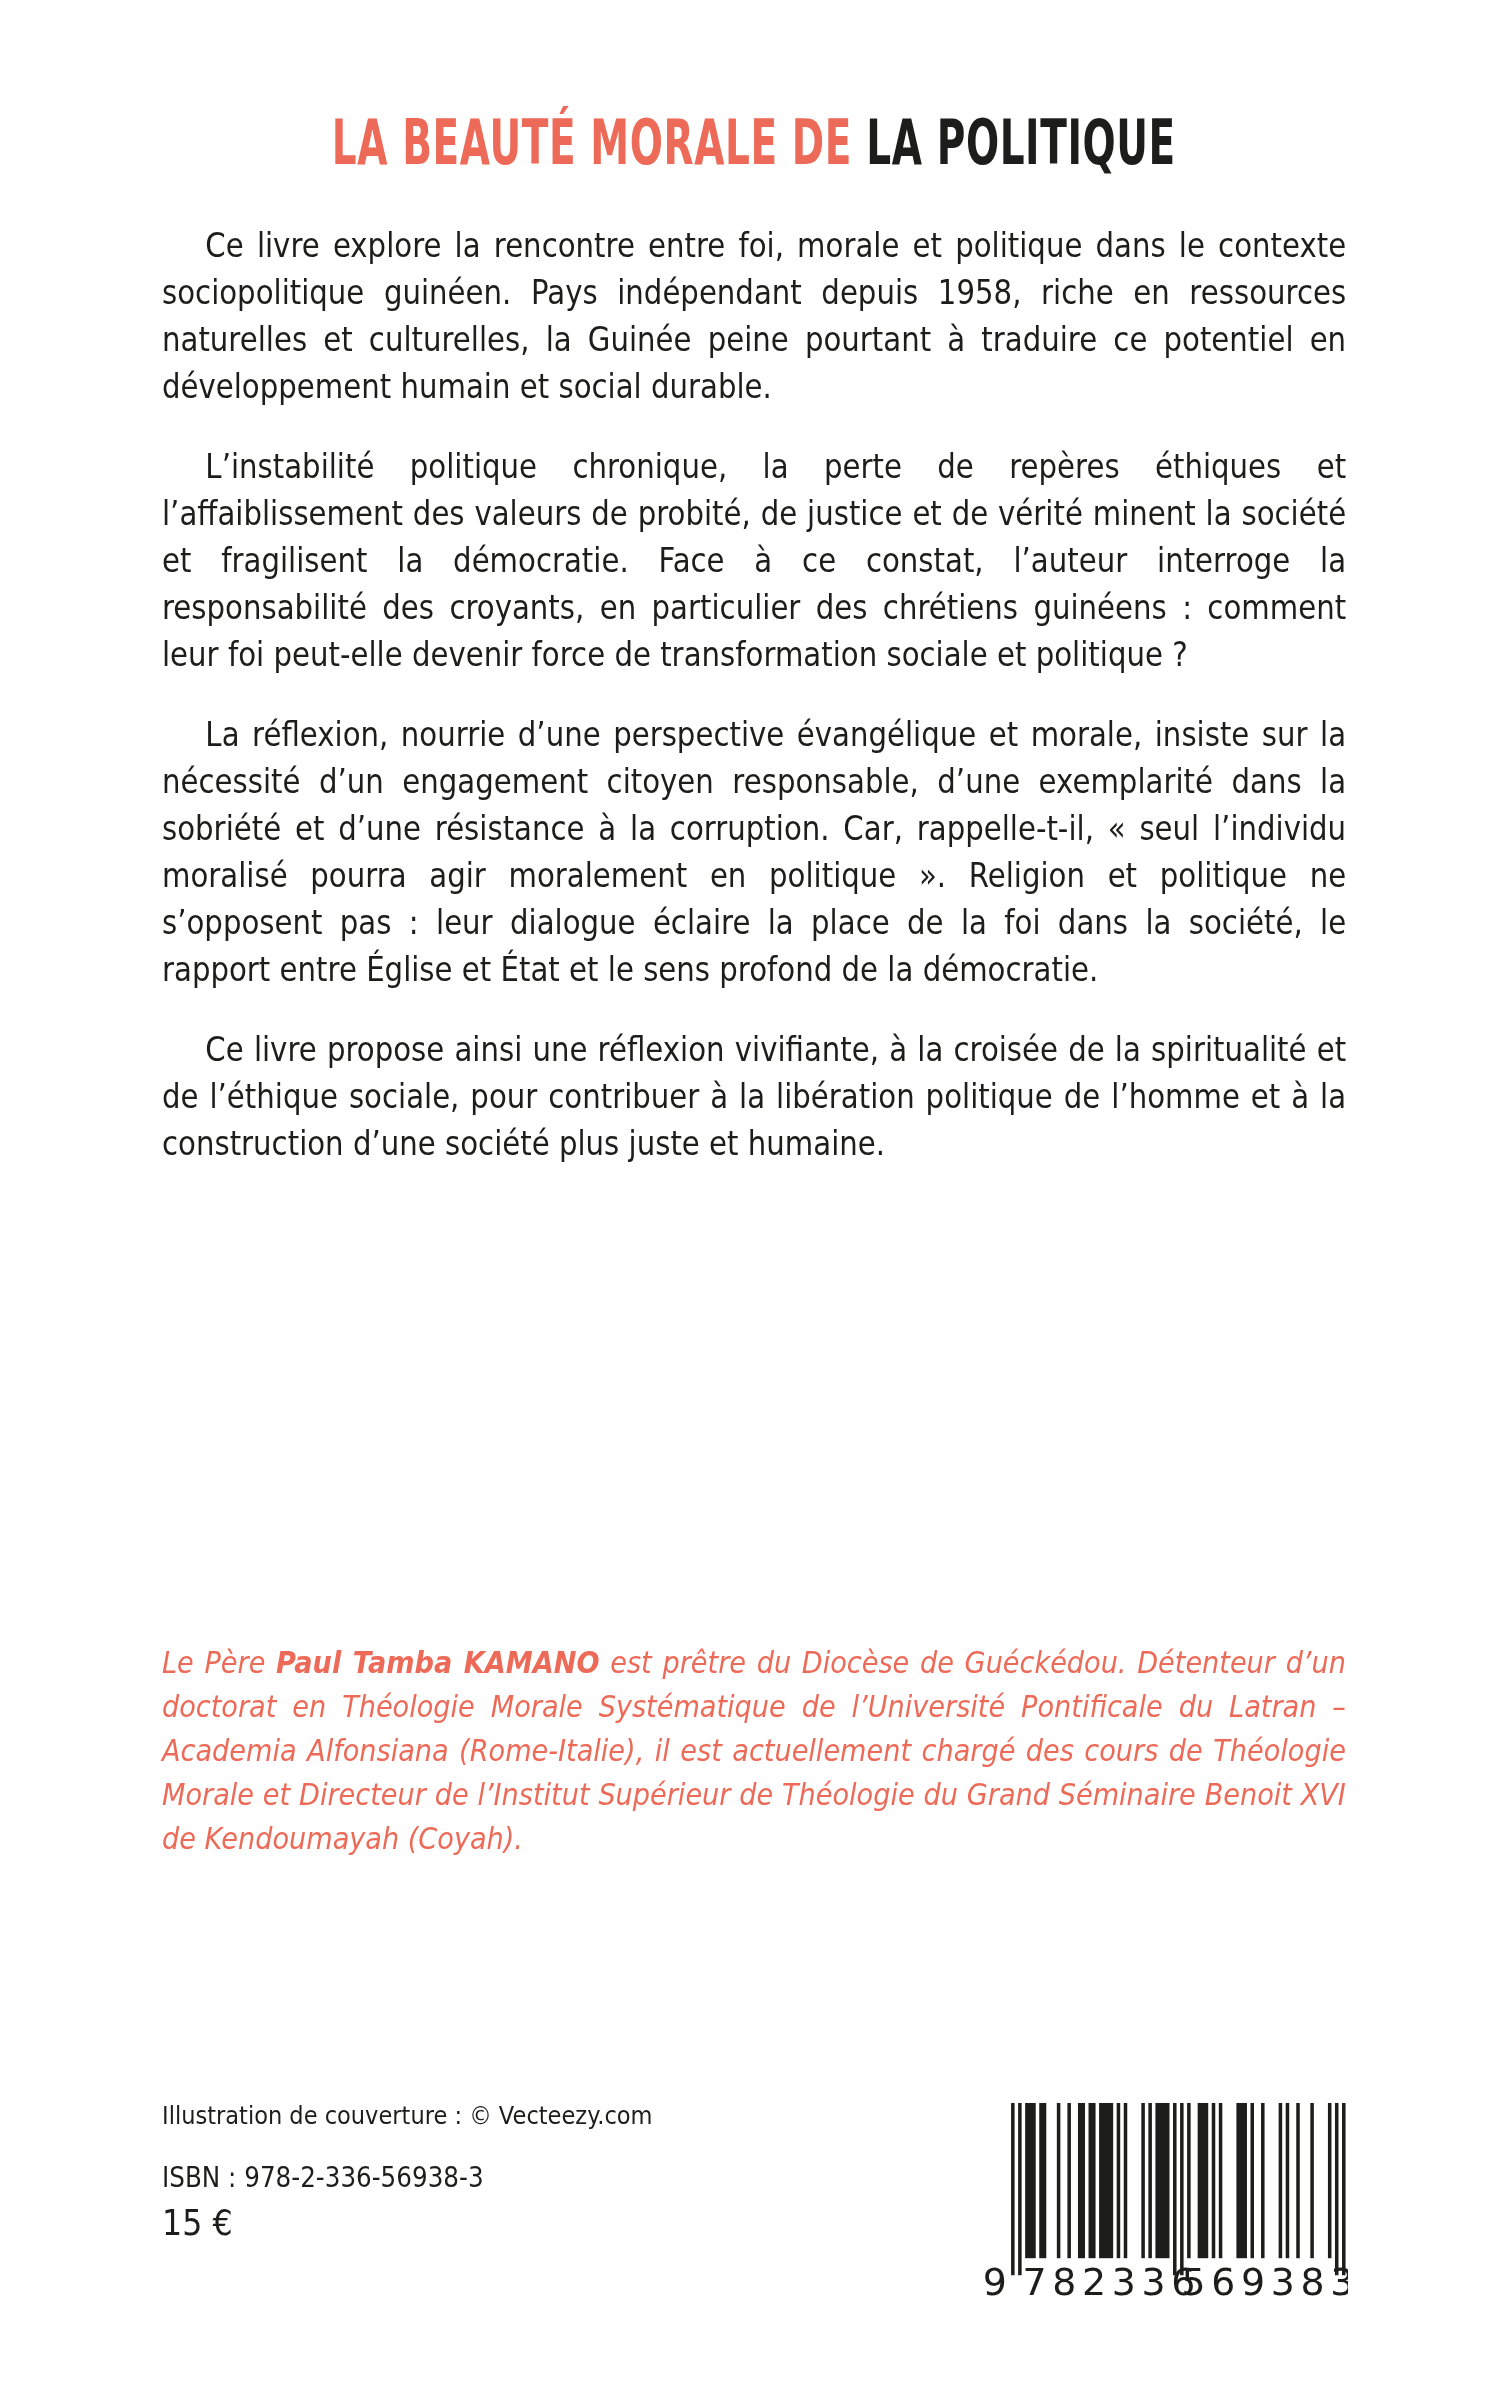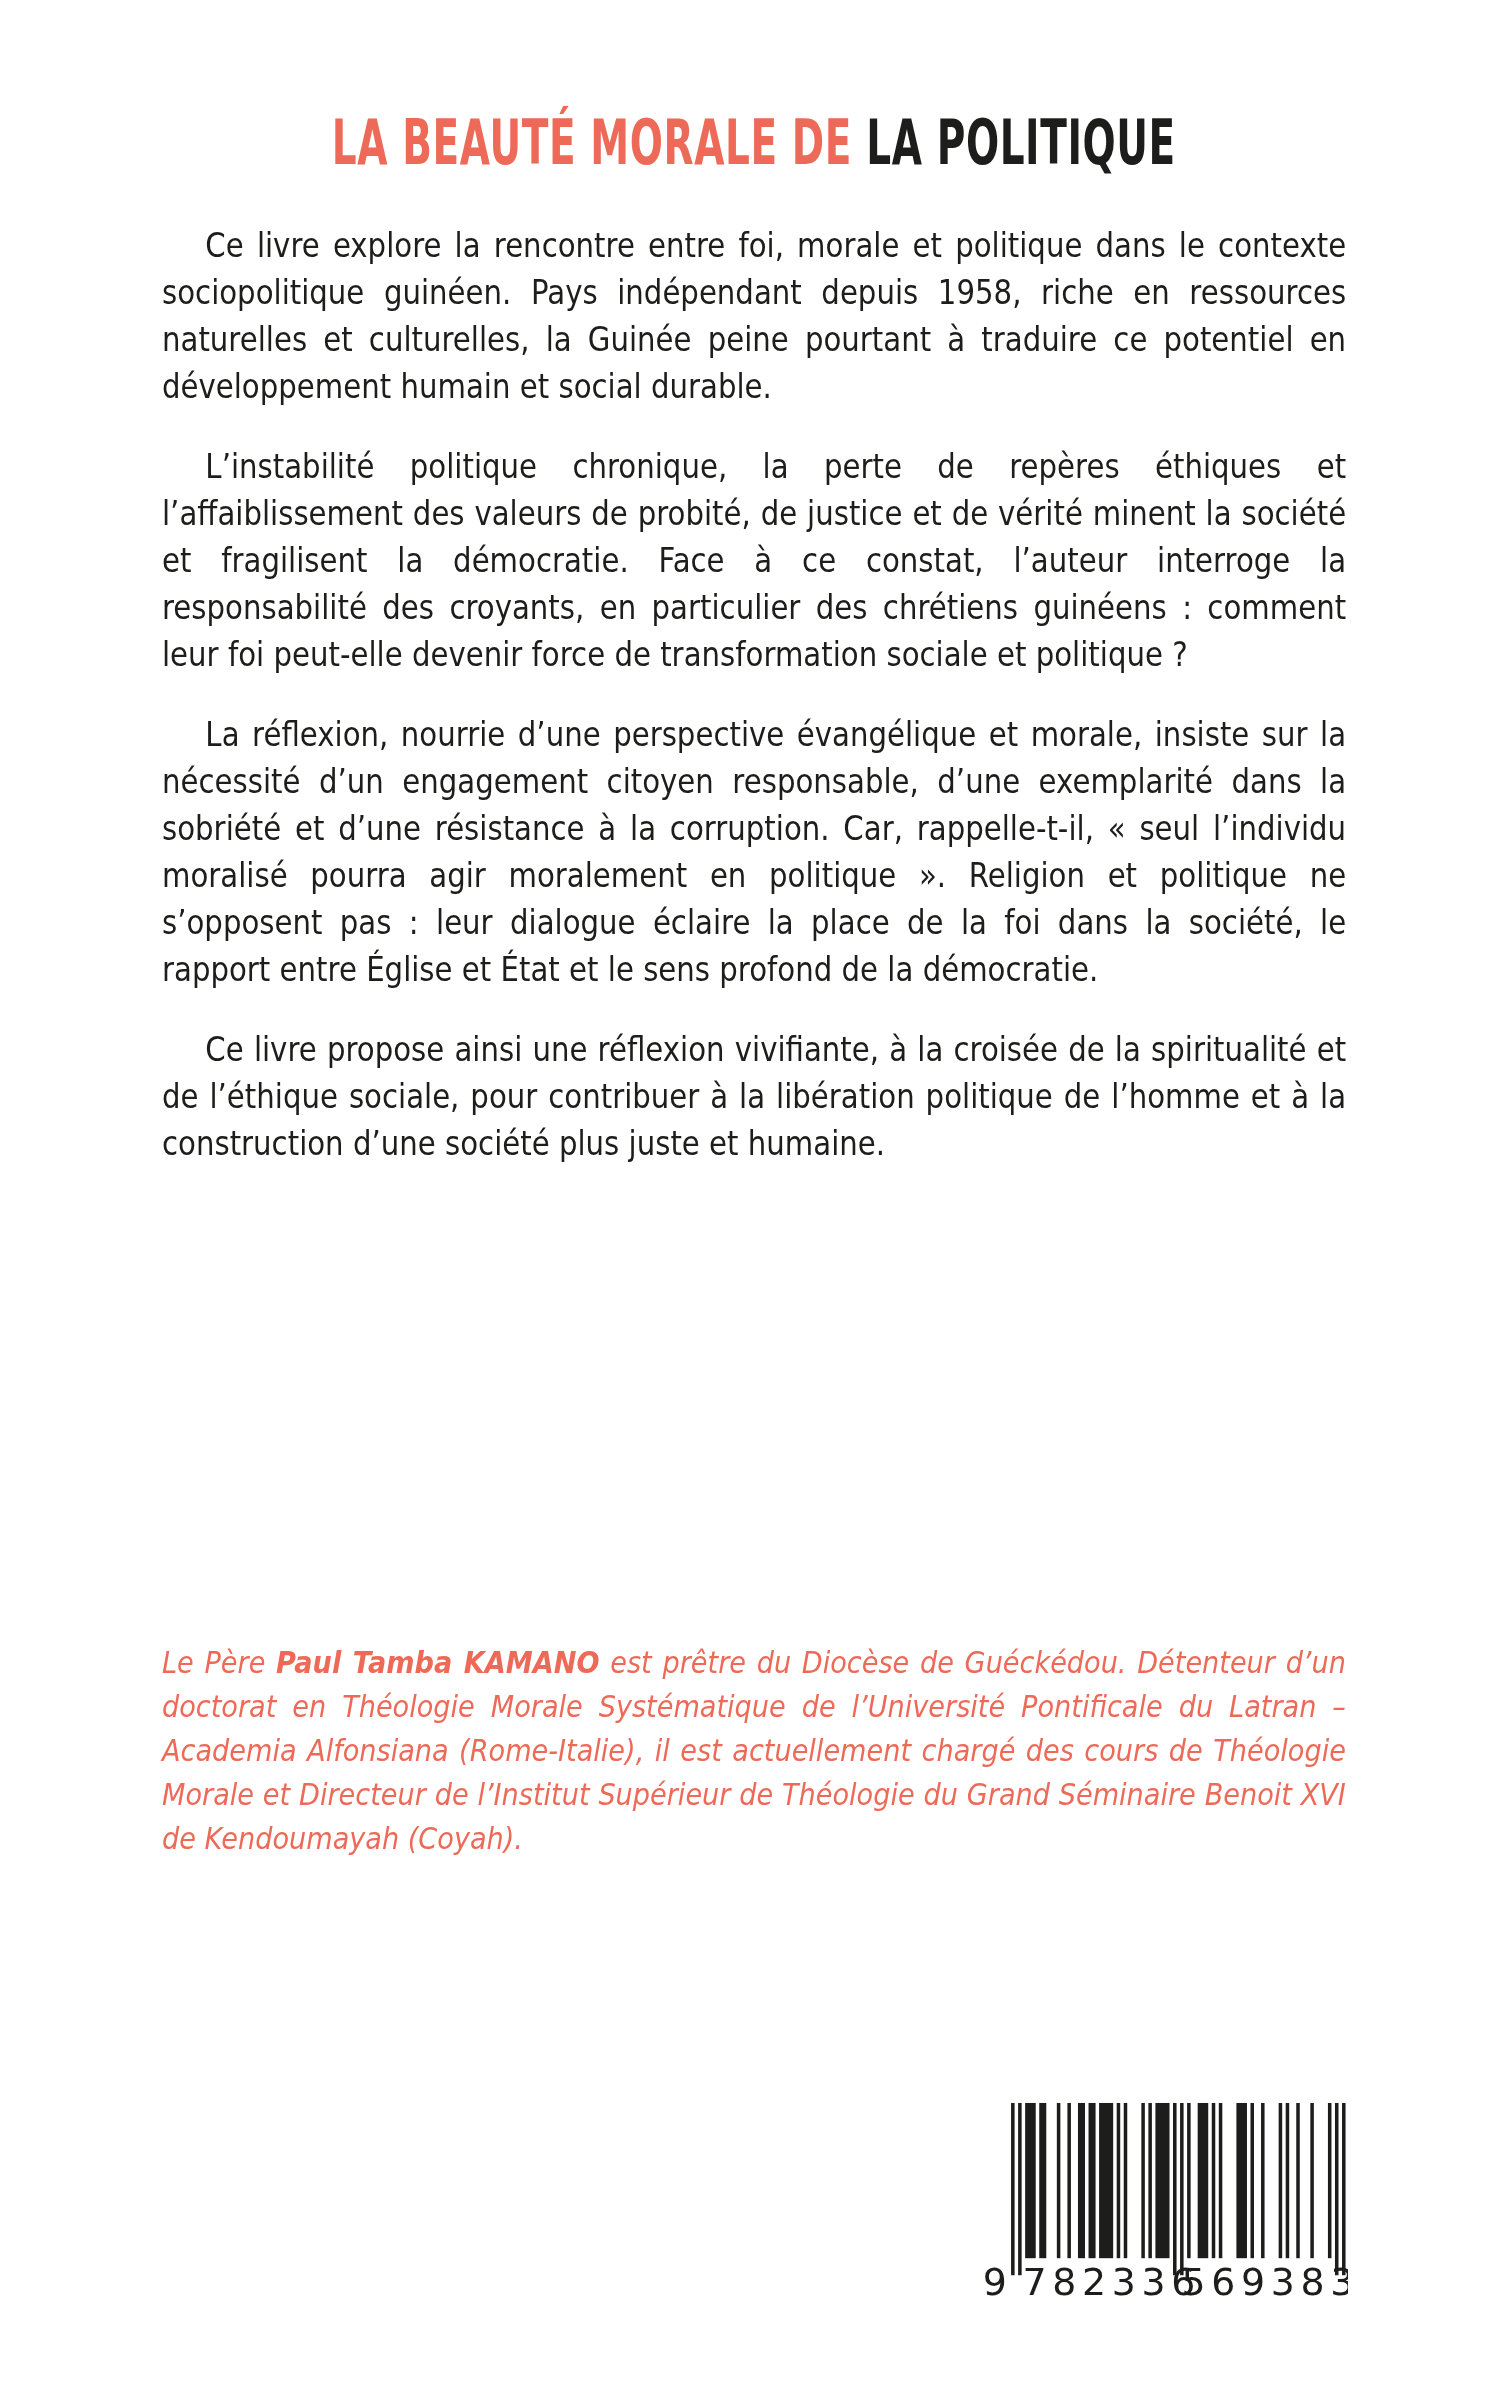--- a/index.html
+++ b/index.html
@@ -155,20 +155,25 @@
     <p class="para">Ce livre explore la rencontre entre foi, morale et politique dans le contexte sociopolitique guinéen. Pays indépendant depuis 1958, riche en ressources naturelles et culturelles, la Guinée peine pourtant à traduire ce potentiel en développement humain et social durable.</p>
     <p class="para">L’instabilité politique chronique, la perte de repères éthiques et l’affaiblissement des valeurs de probité, de justice et de vérité minent la société et fragilisent la démocratie. Face à ce constat, l’auteur interroge la responsabilité des croyants, en particulier des chrétiens guinéens : comment leur foi peut-elle devenir force de transformation sociale et politique ?</p>
     <p class="para">La réflexion, nourrie d’une perspective évangélique et morale, insiste sur la nécessité d’un engagement citoyen responsable, d’une exemplarité dans la sobriété et d’une résistance à la corruption. Car, rappelle-t-il, « seul l’individu moralisé pourra agir moralement en politique ». Religion et politique ne s’opposent pas : leur dialogue éclaire la place de la foi dans la société, le rapport entre Église et État et le sens profond de la démocratie.</p>
     <p class="para">Ce livre propose ainsi une réflexion vivifiante, à la croisée de la spiritualité et de l’éthique sociale, pour contribuer à la libération politique de l’homme et à la construction d’une société plus juste et humaine.</p>
   </div>
 
   <div class="bio-block">
     <p class="bio"><span>Le Père </span><b>Paul Tamba KAMANO</b><span> est prêtre du Diocèse de Guéckédou. Détenteur d’un doctorat en Théologie Morale Systématique de l’Université Pontificale du Latran – Academia Alfonsiana (Rome-Italie), il est actuellement chargé des cours de Théologie Morale et Directeur de l’Institut Supérieur de Théologie du Grand Séminaire Benoit XVI de Kendoumayah (Coyah).</span></p>
   </div>
 
+  <div class="footer-left">
+    <p class="credit">Illustration de couverture : © Vecteezy.com</p>
+    <p class="isbn">ISBN : 978-2-336-56938-3</p>
+    <p class="price">15 €</p>
+  </div>
 
   <div class="barcode-wrap">
     <svg class="barcode-svg" width="371" height="237" viewBox="0 0 392 250" xmlns="http://www.w3.org/2000/svg" role="img">
       <rect x="0" y="0" width="392" height="250" fill="#ffffff"></rect>
       <g id="bars" fill="#1d1d1b">
           <rect x="36.00" y="4" width="3.72" height="182" fill="#1d1d1b"></rect>
           <rect x="43.44" y="4" width="3.72" height="182" fill="#1d1d1b"></rect>
           <rect x="50.88" y="4" width="11.16" height="164" fill="#1d1d1b"></rect>
           <rect x="65.76" y="4" width="7.44" height="164" fill="#1d1d1b"></rect>
           <rect x="84.36" y="4" width="3.72" height="164" fill="#1d1d1b"></rect>

